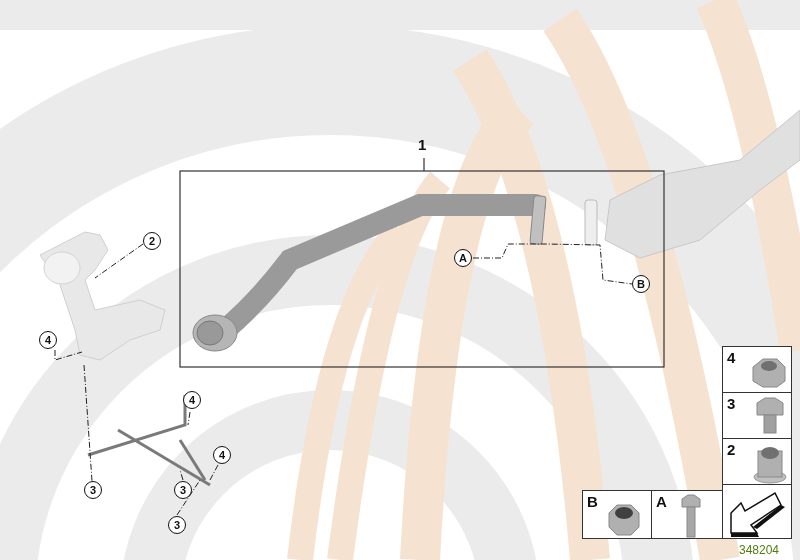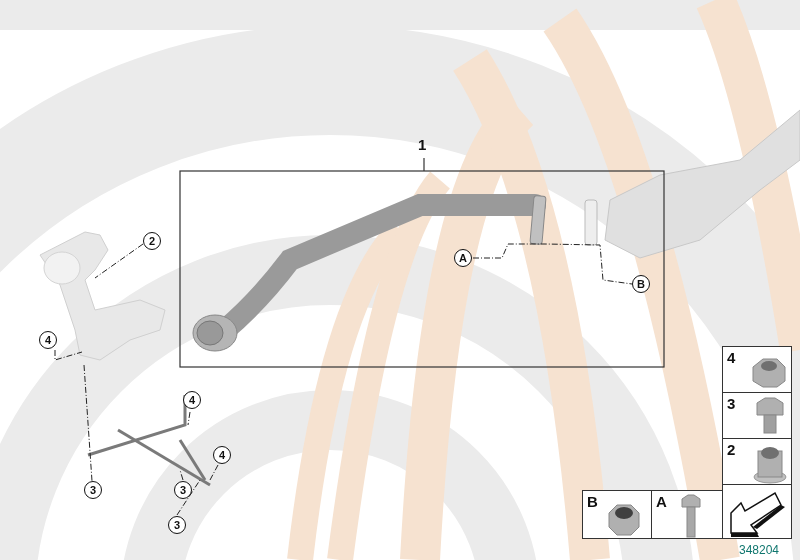--- a/index.html
+++ b/index.html
@@ -2,21 +2,21 @@
 <html><head>
 <meta charset="utf-8">
 <style>
   html, body { margin: 0; padding: 0; }
   body { width: 800px; height: 560px; position: relative; overflow: hidden; background: #ffffff; font-family: "Liberation Sans", sans-serif; }
   #stage { position: absolute; left: 0; top: 0; width: 800px; height: 560px; }
   .callout { position: absolute; width: 18px; height: 18px; border: 1.6px solid #111; border-radius: 50%; background: #fff; box-sizing: border-box; font: bold 11px "Liberation Sans", sans-serif; color: #111; display: flex; align-items: center; justify-content: center; }
   .label-1 { position: absolute; font: bold 15px "Liberation Sans", sans-serif; color: #111; }
   .legend-cell { position: absolute; border: 1px solid #333; background: #fff; box-sizing: border-box; }
   .legend-key { position: absolute; left: 4px; top: 2px; font: bold 15px "Liberation Sans", sans-serif; color: #111; }
-  .diagram-id { position: absolute; font: 12px "Liberation Sans", sans-serif; color: #0f766e; }
+  .diagram-id { position: absolute; font: 12px "Liberation Sans", sans-serif; color: #4d7c0f; }
 </style>
 </head>
 <body>
 
 <div id="stage">
   <svg width="800" height="560" viewBox="0 0 800 560" style="position:absolute;left:0;top:0">
 
     <g fill="none" stroke="#ebebeb">
       <circle cx="330" cy="600" r="520" stroke-width="110"></circle>
       <circle cx="330" cy="600" r="330" stroke-width="70"></circle>

